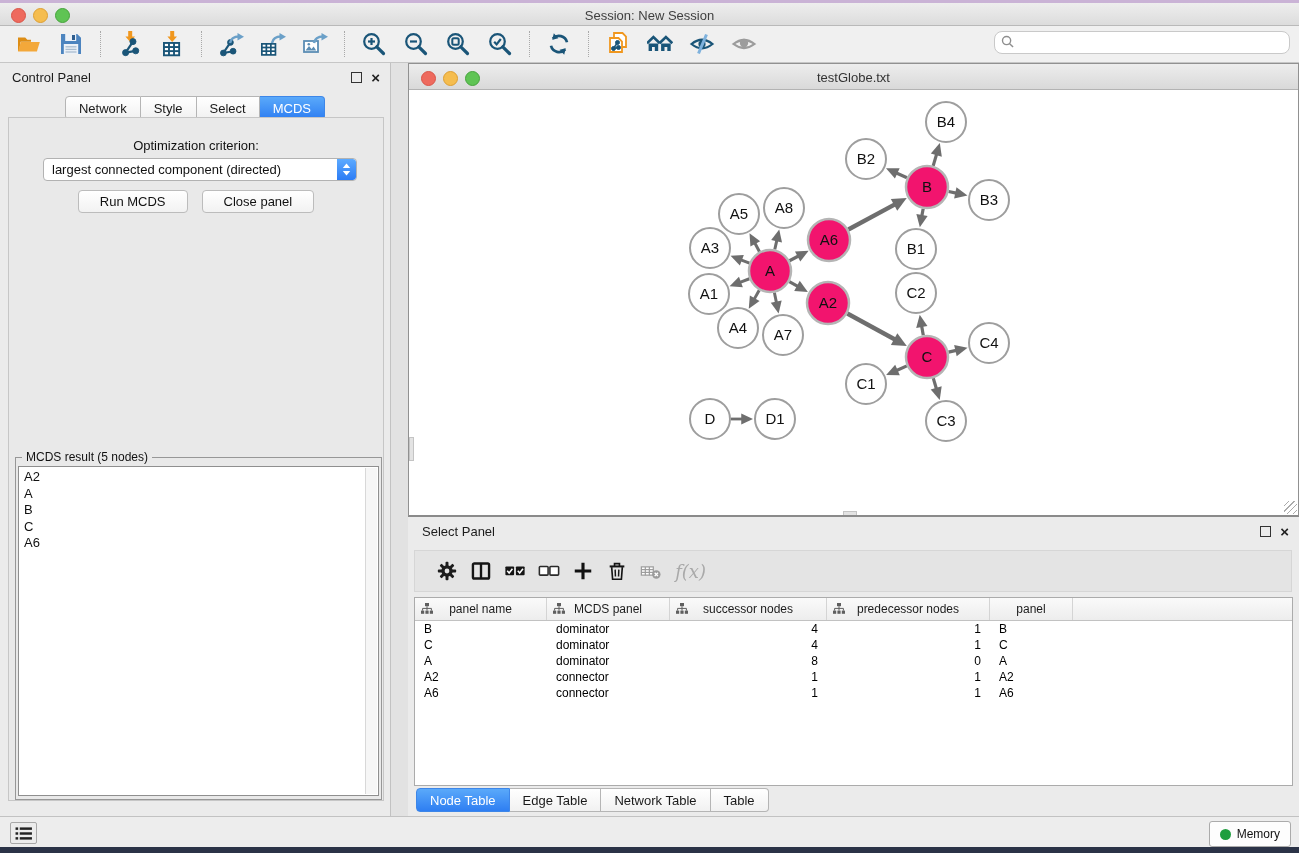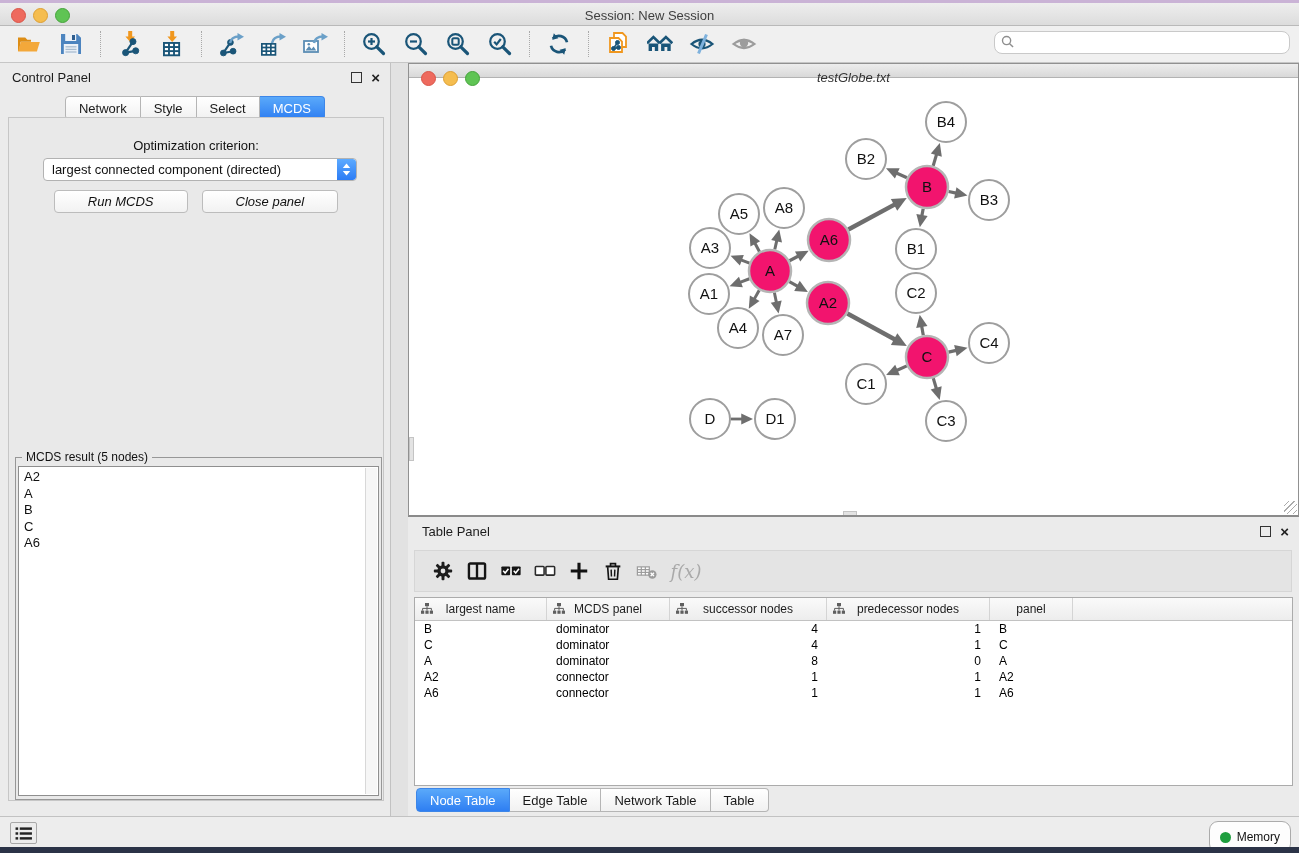--- a/index.html
+++ b/index.html
@@ -25,21 +25,21 @@
                 display:flex;align-items:center;padding:0 6px;gap:4px;}
   .search-field input{border:none;outline:none;flex:1;font-size:12px;font-family:"Liberation Sans",sans-serif;background:transparent;}
   
   .seg{display:inline-flex;}
   .seg .tab{background:linear-gradient(#ffffff,#f1f1f1);border:1px solid #b5b5b5;border-left:none;height:22px;
             padding:0 13px;font-size:13px;color:#1a1a1a;display:flex;align-items:center;cursor:default;}
   .seg .tab:first-child{border-left:1px solid #b5b5b5;border-radius:4px 0 0 4px;}
   .seg .tab:last-child{border-radius:0 4px 4px 0;}
   .seg .tab.active{background:linear-gradient(#5aa9fa,#2e7ef2);border-color:#3d86e8;color:#fff;}
   .mac-btn{background:linear-gradient(#ffffff,#f2f2f2);border:1px solid #bcbcbc;border-radius:4px;height:23px;
-           font-size:13px;font-family:"Liberation Sans",sans-serif;padding:0 33px;color:#111;font-style:italic;}
+           font-size:13px;font-family:"Liberation Sans",sans-serif;padding:0 21px;color:#111;}
   .win-icons{display:flex;gap:9px;align-items:center;}
   .float-glyph{width:9px;height:9px;border:1.6px solid #333;display:inline-block;}
   .close-glyph{font-size:15px;font-weight:bold;color:#222;line-height:10px;}
   
   .control-panel{left:0;top:63px;width:391px;height:753px;background:#ebebeb;border-right:1px solid #c2c2c2;}
   .cp-title{left:12px;top:7px;font-size:13px;color:#1c1c1c;}
   .cp-winicons{right:10px;top:9px;}
   .cp-tabs{left:0;top:33px;width:100%;display:flex;justify-content:center;}
   .cp-body{left:8px;top:54px;width:376px;height:684px;border:1px solid #c6c6c6;background:#e9e9e9;}
   .opt-label{left:0;top:20px;width:100%;text-align:center;font-size:13px;color:#111;}
@@ -49,51 +49,51 @@
   .dd-stepper{width:19px;align-self:stretch;background:linear-gradient(#5caaff,#2c7cf5);display:flex;align-items:center;justify-content:center;border-radius:0 3px 3px 0;}
   .cp-buttons{left:0;top:72px;width:100%;display:flex;justify-content:center;gap:14px;}
   .groupbox{left:6px;top:339px;width:367px;height:343px;border:1px solid #979797;position:absolute;box-sizing:border-box;}
   .groupbox-legend{position:absolute;top:-8px;left:6px;background:#e9e9e9;padding:0 4px;font-size:12px;color:#111;}
   .result-list{position:absolute;left:2px;top:8px;right:2px;bottom:3px;background:#fff;border:1px solid #8f8f8f;}
   .result-scroll{position:absolute;top:1px;right:1px;bottom:1px;width:11px;background:#f6f6f6;border-left:1px solid #d8d8d8;}
   .result-item{font-size:13px;line-height:16.5px;padding-left:5px;color:#111;}
   .result-items{padding-top:2px;}
   
   .net-window{left:408px;top:63px;width:891px;height:454px;background:#fff;border:1px solid #919191;border-bottom:2px solid #8a8a8a;}
-  .net-titlebar{left:0;top:0;width:100%;height:14px;background:linear-gradient(#ededed,#d9d9d9);border-bottom:1px solid #b3b3b3;font-style:italic;}
+  .net-titlebar{left:0;top:0;width:100%;height:26px;background:linear-gradient(#ededed,#d9d9d9);border-bottom:1px solid #b3b3b3;}
   .net-title{left:0;top:6px;width:100%;text-align:center;font-size:13px;color:#333;}
   .net-lights{left:12px;top:7px;display:flex;gap:7px;}
   .net-canvas{left:0;top:26px;right:0;bottom:0;background:#fff;overflow:hidden;}
   .net-canvas svg{position:absolute;left:0;top:0;}
   .nub-v{left:0px;top:347px;width:5px;height:24px;background:#e3e3e3;border:1px solid #c4c4c4;}
   .nub-h{left:434px;bottom:-1px;width:14px;height:5px;background:#e3e3e3;border:1px solid #c4c4c4;}
   .resize-grip{right:1px;bottom:1px;width:13px;height:13px;
      background:repeating-linear-gradient(135deg,transparent 0 3px,#ababab 3px 4px);}
   
   .table-panel{left:408px;top:517px;width:891px;height:299px;background:#ebebeb;}
   .tp-title{left:14px;top:7px;font-size:13px;color:#1c1c1c;}
   .tp-winicons{right:10px;top:9px;}
   .tp-toolbar{left:6px;top:33px;width:878px;height:42px;background:#e4e4e4;border:1px solid #d6d6d6;
               display:flex;align-items:center;padding-left:13px;box-sizing:border-box;}
-  .tp-icon{width:30px;height:26px;display:flex;align-items:center;justify-content:center;margin-right:4px;}
+  .tp-icon{width:30px;height:26px;display:flex;align-items:center;justify-content:flex-end;margin-right:4px;}
   .tp-icon svg{width:22px;height:22px;}
   .fx{font-family:"DejaVu Serif",serif;font-style:italic;font-size:18px;color:#a9a9a9;}
   .data-table{left:6px;top:80px;width:879px;height:189px;background:#fff;border:1px solid #ababab;overflow:hidden;}
   .thead{display:flex;height:22px;background:linear-gradient(#fafafa,#ededed);border-bottom:1px solid #c2c2c2;}
   .th{position:relative;display:flex;align-items:center;justify-content:center;font-size:12px;color:#1c1c1c;
       border-right:1px solid #d4d4d4;box-sizing:border-box;height:22px;}
   .th .col-icon{position:absolute;left:6px;top:5px;}
   .tr{display:flex;height:16px;}
   .td{font-size:12px;line-height:16px;box-sizing:border-box;padding:0 9px;color:#000;white-space:nowrap;overflow:hidden;}
   .tp-tabs{left:8px;top:271px;width:100%;display:flex;justify-content:flex-start;}
   
   .statusbar{left:0;top:816px;width:1299px;height:31px;background:#ededed;border-top:1px solid #c2c2c2;}
   .list-btn{left:10px;top:5px;width:27px;height:22px;border:1px solid #a8a8a8;background:#ececec;border-radius:2px;
             display:flex;align-items:center;justify-content:center;}
-  .memory-btn{right:8px;top:4px;height:32px;border:1px solid #ababab;background:#fdfdfd;border-radius:9px;
+  .memory-btn{right:8px;top:4px;height:26px;border:1px solid #ababab;background:#fdfdfd;border-radius:3px;
               display:flex;align-items:center;gap:6px;padding:0 10px;font-size:12px;color:#111;}
   .memory-dot{width:11px;height:11px;border-radius:50%;background:#1e9e3e;}
   .bottom-strip{left:0;top:847px;width:1299px;height:6px;background:#2b3347;}
 </style>
 </head>
 <body>
 
 <div class="abs top-accent"></div>
 <div class="abs titlebar">
   <div class="abs lights">
@@ -465,21 +465,21 @@
           <text x="366" y="334" text-anchor="middle" font-size="15" fill="#111111" font-family="&quot;Liberation Sans&quot;, sans-serif">D1</text>
         </g>
       </svg>
     <div class="abs nub-v"></div>
     <div class="abs nub-h"></div>
     <div class="abs resize-grip"></div>
   </div>
 </div>
 
 <div class="abs table-panel">
-  <div class="abs tp-title">Table Panel</div>
+  <div class="abs tp-title">Select Panel</div>
   <div class="abs win-icons tp-winicons">
     <span class="float-glyph"></span>
     <span class="close-glyph">×</span>
   </div>
   <div class="abs tp-toolbar" id="tp-toolbar">
       <div class="tp-icon">
         <svg viewBox="0 0 24 24">
           <g fill="#1d1d1d">
             <rect x="10.4" y="2" width="3.2" height="20" rx="1"></rect>
             <rect x="10.4" y="2" width="3.2" height="20" rx="1" transform="rotate(45 12 12)"></rect>
@@ -548,21 +548,21 @@
               <g fill="#5f5f5f">
                 <rect x="4" y="0" width="4" height="3.2"></rect>
                 <rect x="0" y="7.6" width="3.2" height="3.2"></rect>
                 <rect x="4.4" y="7.6" width="3.2" height="3.2"></rect>
                 <rect x="8.8" y="7.6" width="3.2" height="3.2"></rect>
               </g>
               <g stroke="#5f5f5f" fill="none">
                 <path d="M6 3.2v2.2M1.6 7.6V5.4h8.8v2.2M6 5.4v2.2"></path>
               </g>
             </svg></span>
-          <span>largest name</span>
+          <span>panel name</span>
         </div>
         <div class="th" style="width: 123px;">
           <span class="col-icon"><svg width="12" height="11" viewBox="0 0 12 11">
               <g fill="#5f5f5f">
                 <rect x="4" y="0" width="4" height="3.2"></rect>
                 <rect x="0" y="7.6" width="3.2" height="3.2"></rect>
                 <rect x="4.4" y="7.6" width="3.2" height="3.2"></rect>
                 <rect x="8.8" y="7.6" width="3.2" height="3.2"></rect>
               </g>
               <g stroke="#5f5f5f" fill="none">

